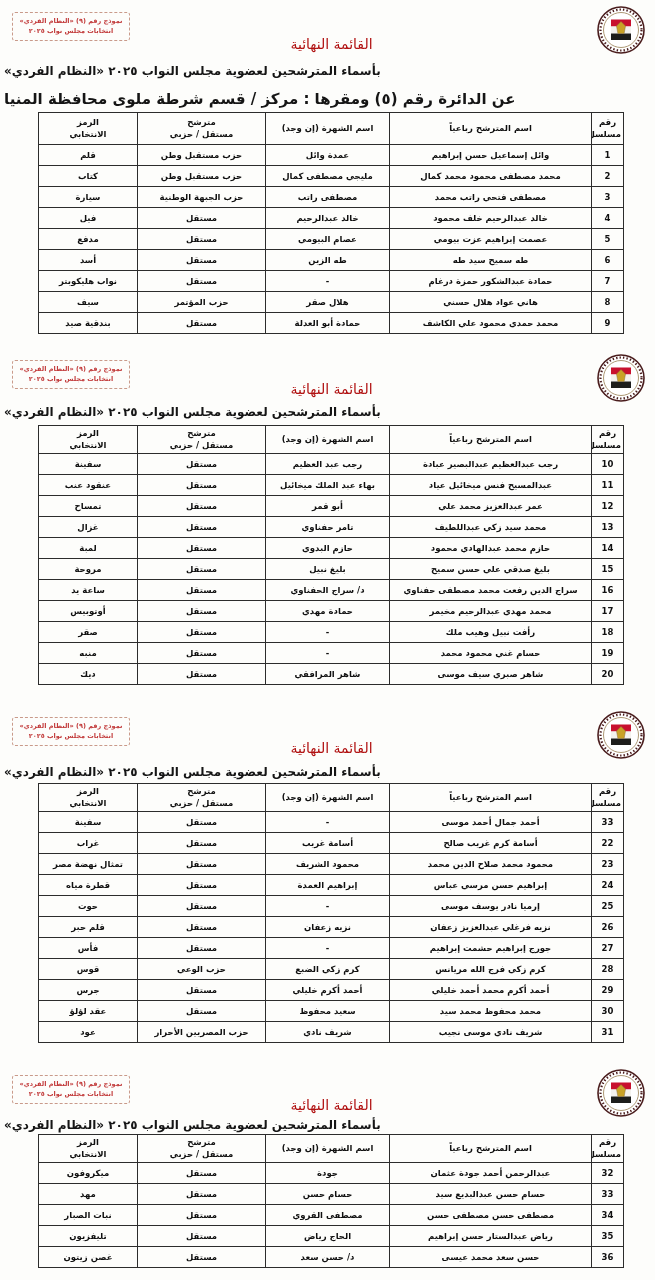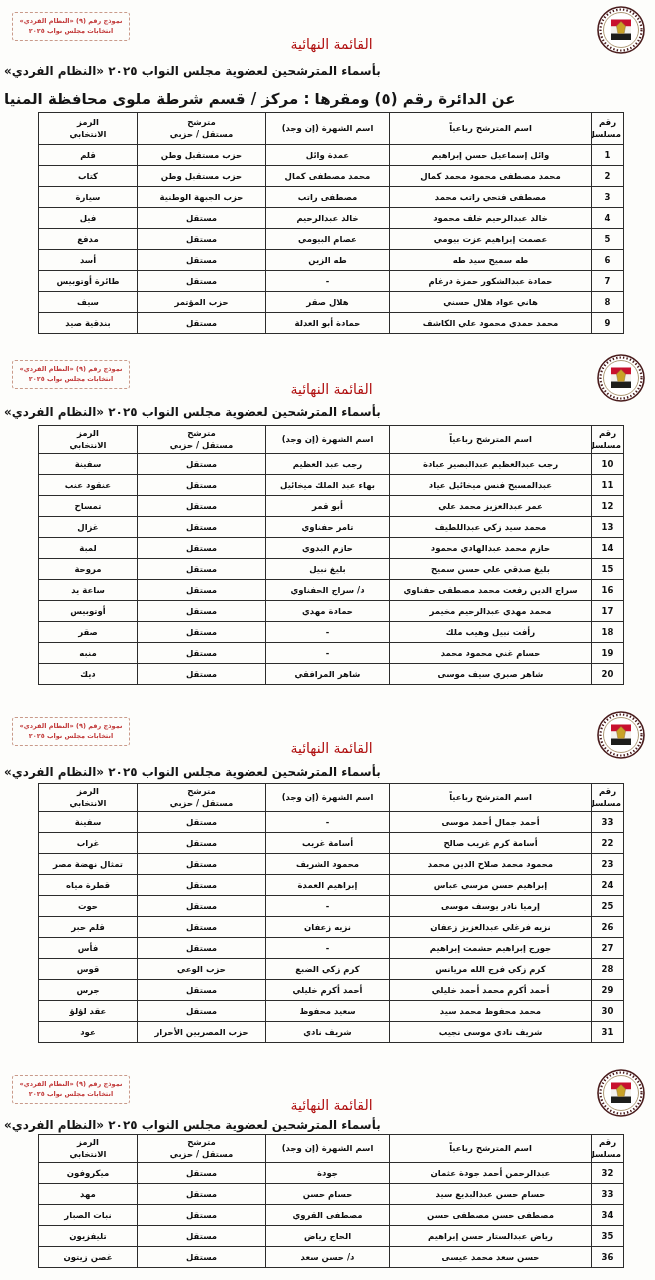--- a/index.html
+++ b/index.html
@@ -86,21 +86,21 @@
           <tr>
             <td>1</td>
             <td>وائل إسماعيل حسن إبراهيم</td>
             <td>عمدة وائل</td>
             <td>حزب مستقبل وطن</td>
             <td>قلم</td>
           </tr>
           <tr>
             <td>2</td>
             <td>محمد مصطفى محمود محمد كمال</td>
-            <td>محمد مصطفى كمال</td>
+            <td>مليجي مصطفى كمال</td>
             <td>حزب مستقبل وطن</td>
             <td>كتاب</td>
           </tr>
           <tr>
             <td>3</td>
             <td>مصطفى فتحي راتب محمد</td>
             <td>مصطفى راتب</td>
             <td>حزب الجبهة الوطنية</td>
             <td>سيارة</td>
           </tr>
@@ -123,21 +123,21 @@
             <td>طه سميح سيد طه</td>
             <td>طه الزين</td>
             <td>مستقل</td>
             <td>أسد</td>
           </tr>
           <tr>
             <td>7</td>
             <td>حمادة عبدالشكور حمزة درغام</td>
             <td>-</td>
             <td>مستقل</td>
-            <td>طائرة أوتوبيس</td>
+            <td>نواب هليكوبتر</td>
           </tr>
           <tr>
             <td>8</td>
             <td>هاني عواد هلال حسني</td>
             <td>هلال صقر</td>
             <td>حزب المؤتمر</td>
             <td>سيف</td>
           </tr>
           <tr>
             <td>9</td>

